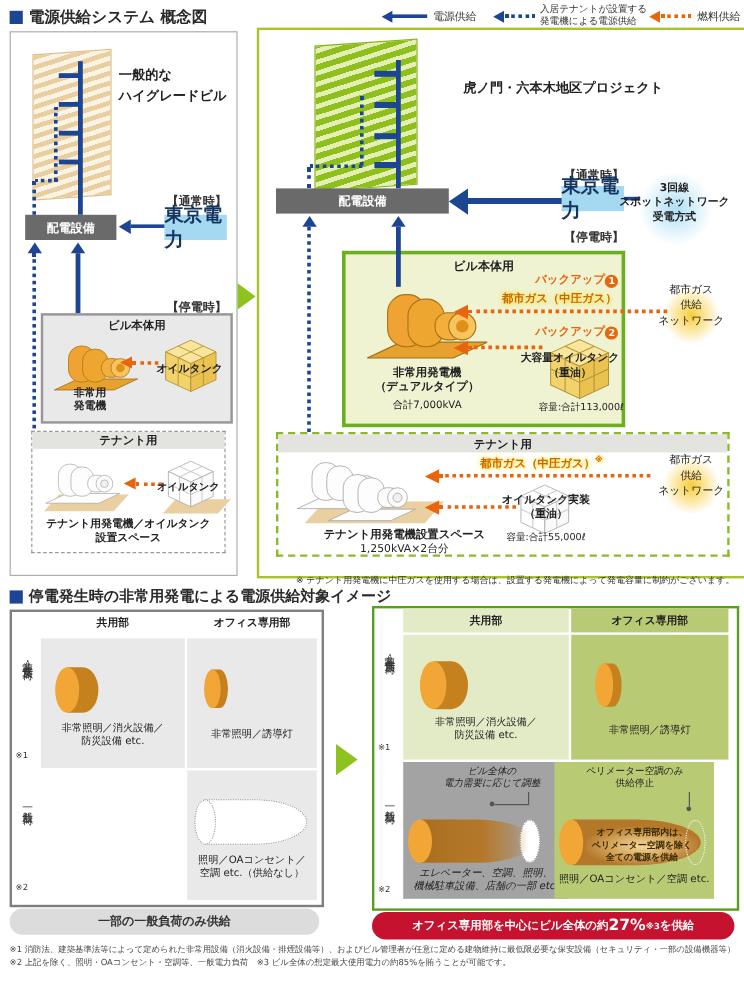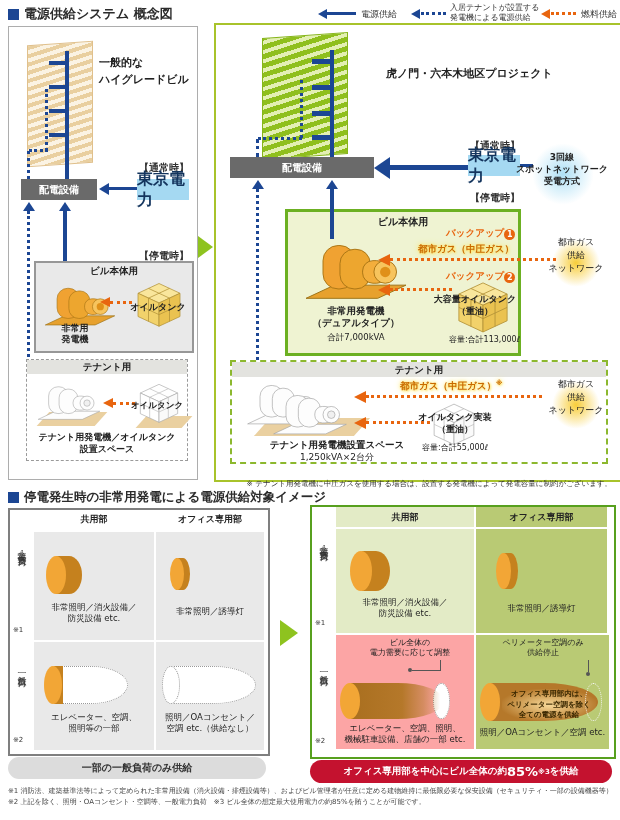--- a/index.html
+++ b/index.html
@@ -320,29 +320,20 @@
 防災設備 etc.</div>
     </div>
     <div class="cellL" style="left:146px;top:22px;width:108px;height:108px;">
       <div class="cyl" style="left:14px;top:10px;width:20px;height:48px;">
         <div class="side" style="left:6px;right:0;"></div>
         <div class="cap" style="width:14px;"></div>
       </div>
       <div class="abs ml ctr" style="left:0;top:74px;width:100%;font-size:8.5px;color:#222;">非常照明／誘導灯</div>
     </div>
 
-    <div class="cellL" style="left:24px;top:132px;width:120px;height:108px;">
-      <div class="cyl" style="left:10px;top:8px;width:84px;height:54px;">
-        <div class="dotbody" style="left:10px;right:0;"></div>
-        <div class="side" style="left:10px;width:9px;border-radius:0;"></div>
-        <div class="cap" style="width:18px;"></div>
-      </div>
-      <div class="abs ml ctr" style="left:0;top:70px;width:100%;font-size:8.5px;line-height:1.35;color:#222;">エレベーター、空調、
-照明等の一部</div>
-    </div>
     <div class="cellL" style="left:146px;top:132px;width:108px;height:108px;">
       <div class="cyl" style="left:6px;top:8px;width:94px;height:54px;">
         <div class="dotbody" style="left:8px;right:0;"></div>
         <div class="dotcap" style="left:0;width:16px;"></div>
       </div>
       <div class="abs ml ctr" style="left:0;top:70px;width:100%;font-size:8.5px;line-height:1.35;color:#222;">照明／OAコンセント／
 空調 etc.（供給なし）</div>
     </div>
   </div>
   <div class="abs barGray" style="left:8px;top:757px;width:258px;height:22px;">一部の一般負荷のみ供給</div>
@@ -369,53 +360,53 @@
 防災設備 etc.</div>
     </div>
     <div class="abs" style="left:164px;top:22px;width:131px;height:104px;background:#b9ca74;">
       <div class="cyl" style="left:20px;top:8px;width:22px;height:52px;">
         <div class="side" style="left:7px;right:0;"></div>
         <div class="cap" style="width:15px;"></div>
       </div>
       <div class="abs ml ctr" style="left:0;top:74px;width:100%;font-size:8.5px;color:#222;">非常照明／誘導灯</div>
     </div>
 
-    <div class="abs" style="left:24px;top:128px;width:138px;height:114px;background:#fca5a5;">
+    <div class="abs" style="left:24px;top:128px;width:138px;height:114px;background:#a3a3a3;font-style:italic;">
       <div class="abs ml ctr ann" style="left:14px;top:3px;width:120px;line-height:1.3;">ビル全体の
 電力需要に応じて調整</div>
       <div class="connline" style="left:104px;top:25px;width:1px;height:10px;"></div>
       <div class="connline" style="left:76px;top:35px;width:29px;height:1px;"></div>
       <div class="dot3" style="left:72px;top:33px;"></div>
       <div class="cyl" style="left:4px;top:32px;width:112px;height:52px;">
         <div class="dotcap" style="right:2px;width:15px;left:auto;"></div>
         <div class="side" style="left:11px;right:8px;background:linear-gradient(90deg,#a96f1f 0%,#b5782a 55%,rgba(181,120,42,0.55) 78%,rgba(181,120,42,0) 96%);"></div>
         <div class="cap" style="width:20px;"></div>
       </div>
       <div class="abs ml ctr" style="left:0;top:88px;width:100%;font-size:8.5px;line-height:1.35;color:#222;">エレベーター、空調、照明、
 機械駐車設備、店舗の一部 etc.</div>
     </div>
-    <div class="abs" style="left:164px;top:128px;width:133px;height:114px;background:#b9ca74;">
+    <div class="abs" style="left:150px;top:128px;width:133px;height:114px;background:#b9ca74;">
       <div class="abs ml ctr ann" style="left:8px;top:3px;width:118px;line-height:1.3;">ペリメーター空調のみ
 供給停止</div>
       <div class="connline" style="left:112px;top:25px;width:1px;height:12px;"></div>
       <div class="dot3" style="left:110px;top:37px;"></div>
       <div class="cyl" style="left:4px;top:32px;width:122px;height:54px;">
         <div class="side" style="left:11px;right:4px;background:#b5782a;"></div>
         <div class="dotcap" style="right:0;width:15px;left:auto;background:transparent;border-color:#f5f5f5;"></div>
         <div class="cap" style="width:20px;"></div>
         <div class="abs ml ctr b" style="left:22px;top:6px;width:94px;font-size:7.5px;line-height:1.4;color:#3a2800;background:radial-gradient(ellipse,rgba(255,228,165,0.9) 0%,rgba(255,228,165,0) 75%);">オフィス専用部内は、
 ペリメーター空調を除く
 全ての電源を供給</div>
       </div>
       <div class="abs ml ctr" style="left:0;top:92px;width:100%;font-size:8.5px;color:#222;">照明／OAコンセント／空調 etc.</div>
     </div>
   </div>
   <div class="abs barRed" style="left:310px;top:760px;width:302px;height:23px;">
     <span>オフィス専用部を中心にビル全体の約</span>
-      <span style="font-size:13px;">85%</span>
+      <span style="font-size:13px;">27%</span>
       <span style="font-size:7px;vertical-align:super;">※3</span>
       <span>を供給</span>
   </div>
 
   <div class="abs foot" style="left:8px;top:786px;width:606px;">
     <div>※1 消防法、建築基準法等によって定められた非常用設備（消火設備・排煙設備等）、およびビル管理者が任意に定める建物維持に最低限必要な保安設備（セキュリティ・一部の設備機器等）</div>
     <div>※2 上記を除く、照明・OAコンセント・空調等、一般電力負荷　※3 ビル全体の想定最大使用電力の約85%を賄うことが可能です。</div>
   </div>
 
 </div>

